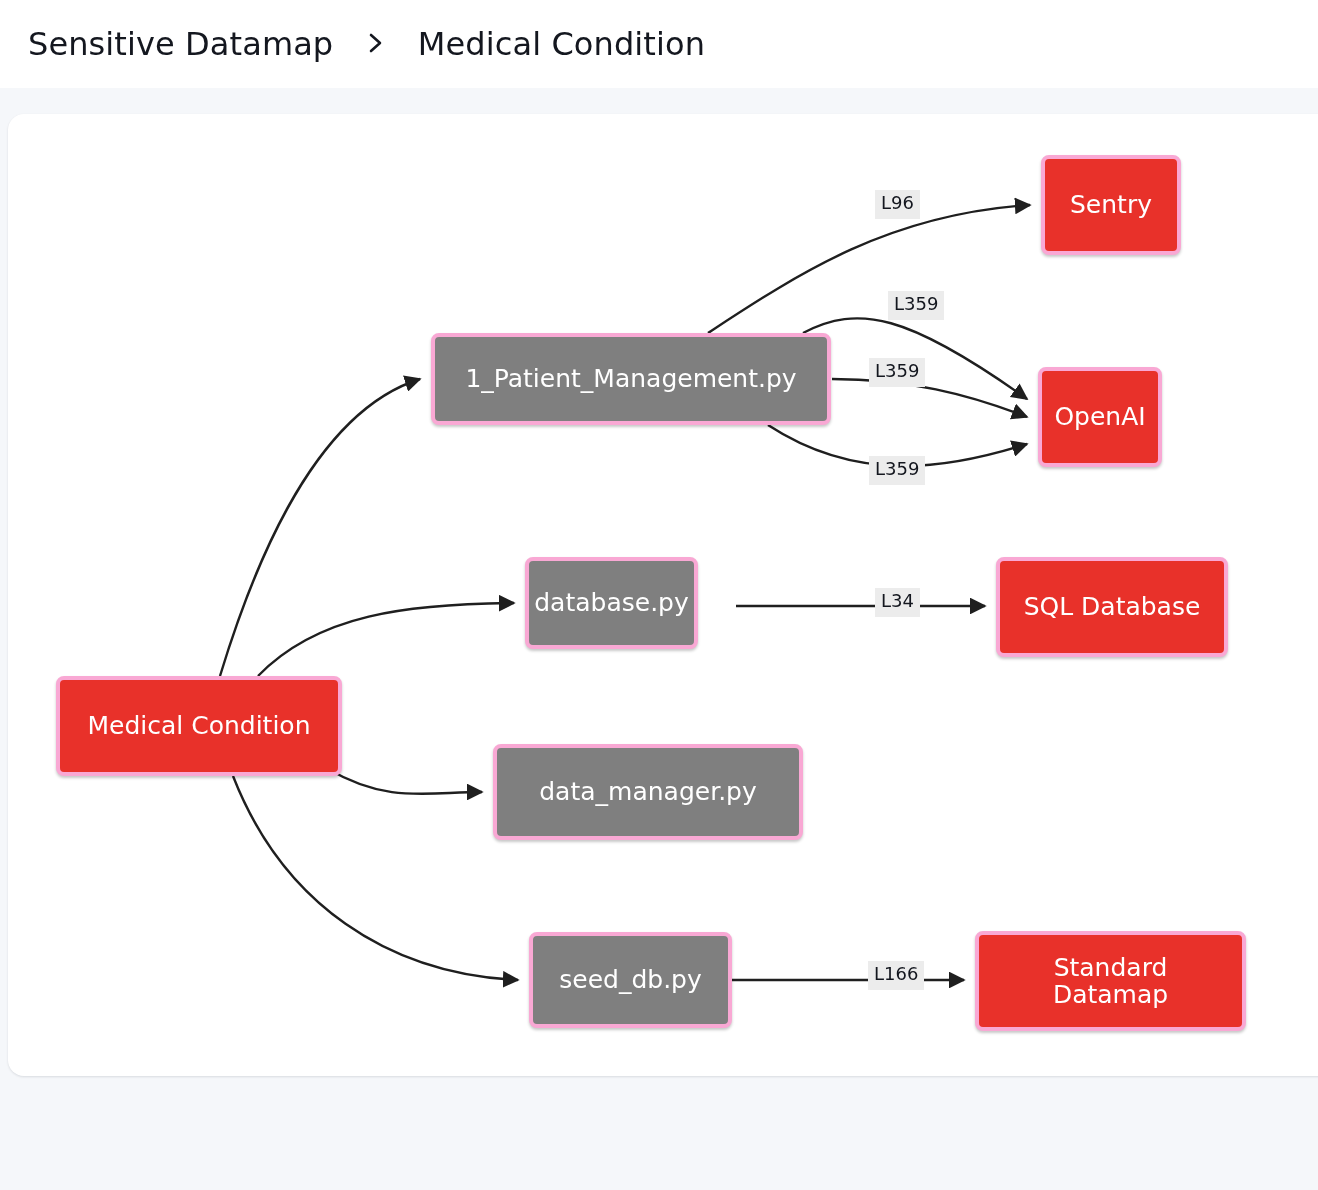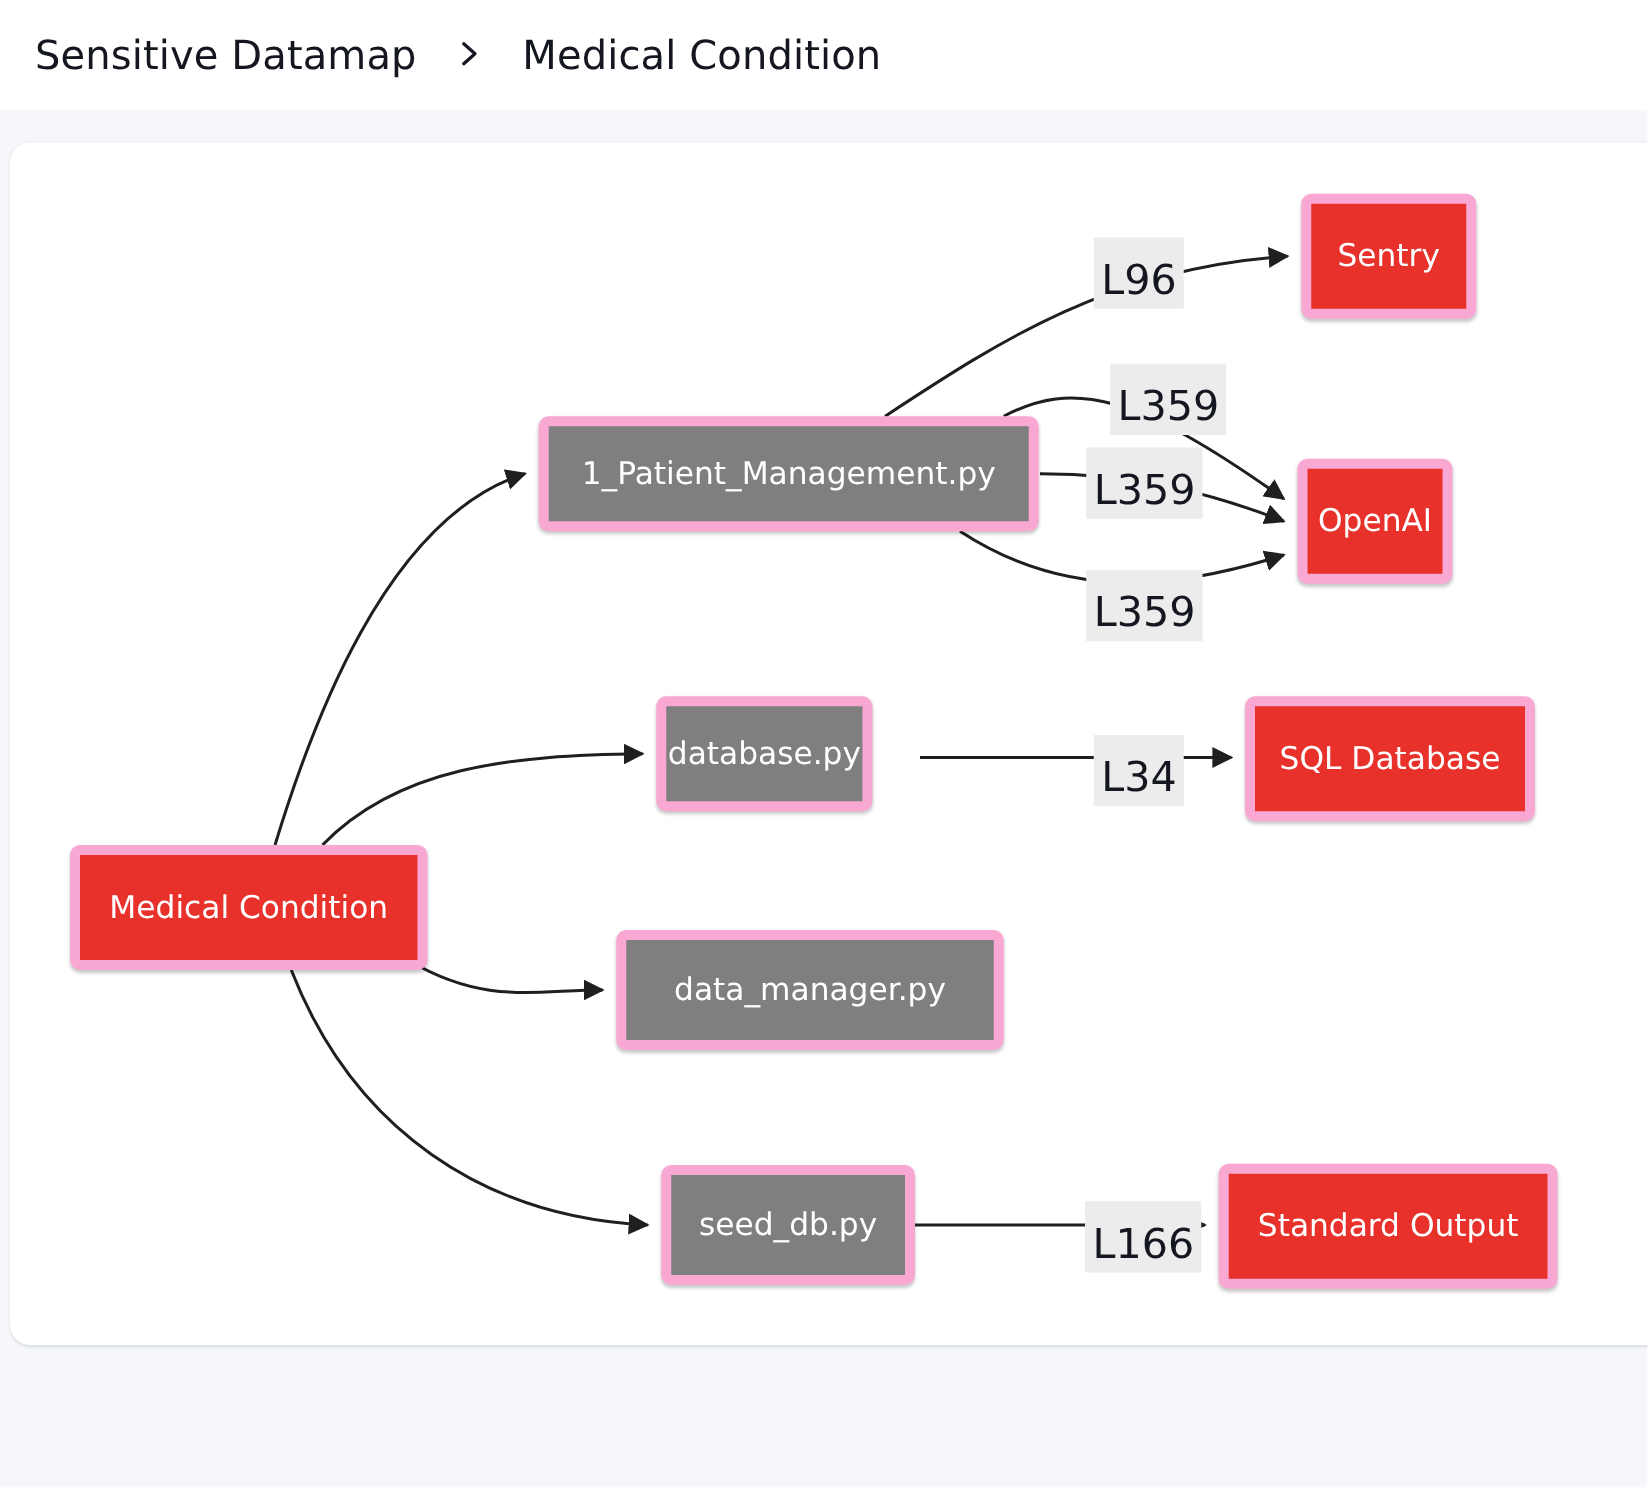--- a/index.html
+++ b/index.html
@@ -64,44 +64,44 @@
     position: absolute;
     left: 0; top: 0;
     width: 1330px;
     height: 962px;
   }
   .graph svg { position: absolute; left: 0; top: 0; }
 
   
   .node {
     position: absolute;
-    border: 8px solid #f9a8d4;
+    border: 4px solid #f9a8d4;
     border-radius: 8px;
     display: flex;
     align-items: center;
     justify-content: center;
     text-align: center;
     color: #ffffff;
     font-size: 25px;
     line-height: 1.1;
     padding: 0 14px;
     box-shadow: 0 2px 3px rgba(0,0,0,.22);
     user-select: none;
   }
   .node.red  { background: #e8312a; }
   .node.gray { background: #7f7f7f; text-align: right; }
 
   
   .edge-label {
     position: absolute;
     background: #ececec;
     color: #14171f;
-    font-size: 33px;
+    font-size: 18px;
     line-height: 1;
-    padding: 17px 6px 7px 6px;
+    padding: 4px 6px 7px 6px;
     white-space: nowrap;
     user-select: none;
   }
 </style>
 </head>
 <body>
 
 <div class="page">
 
   <div class="header">
@@ -158,21 +158,21 @@
       <div class="node gray" style="left:485px;top:630px;width:310px;height:96px;">data_manager.py</div>
 
       <div class="node gray" style="left:521px;top:818px;width:203px;height:96px;">seed_db.py</div>
 
       <div class="node red" style="left:1033px;top:41px;width:140px;height:100px;">Sentry</div>
 
       <div class="node red" style="left:1030px;top:253px;width:124px;height:100px;">OpenAI</div>
 
       <div class="node red" style="left:988px;top:443px;width:232px;height:100px;">SQL Database</div>
 
-      <div class="node red" style="left:967px;top:817px;width:271px;height:100px;">Standard Output</div>
+      <div class="node red" style="left:967px;top:817px;width:271px;height:100px;">Standard Datamap</div>
 
       <div class="edge-label" style="left:867px;top:76px;">L96</div>
       <div class="edge-label" style="left:880px;top:177px;">L359</div>
       <div class="edge-label" style="left:861px;top:244px;">L359</div>
       <div class="edge-label" style="left:861px;top:342px;">L359</div>
       <div class="edge-label" style="left:867px;top:474px;">L34</div>
       <div class="edge-label" style="left:860px;top:847px;">L166</div>
 
     </div>
   </div>

